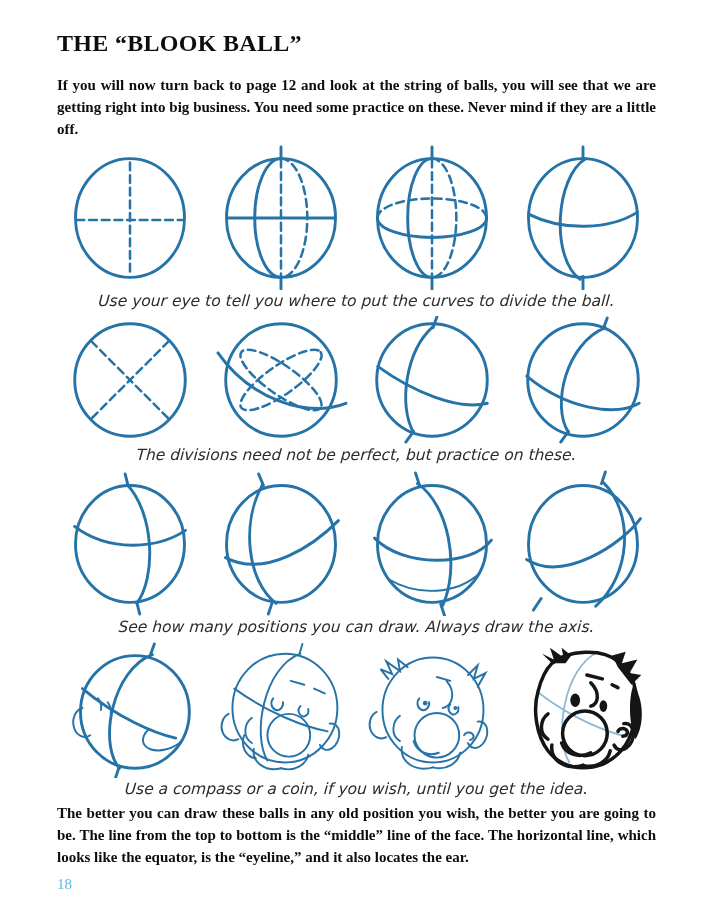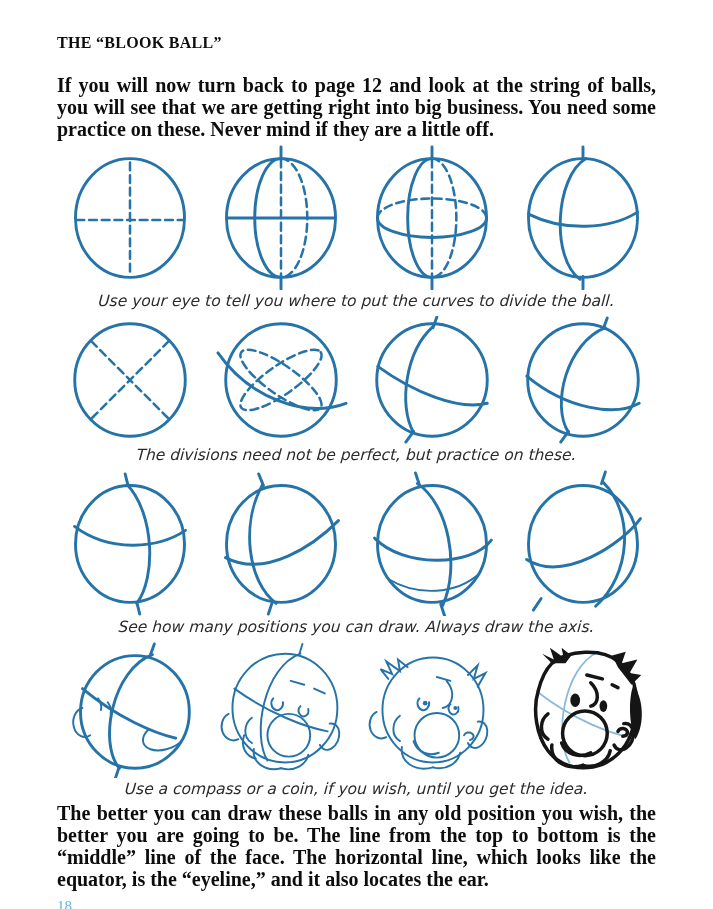--- a/index.html
+++ b/index.html
@@ -8,28 +8,28 @@
     width:713px;height:909px;
     margin:0 auto;
     background:#ffffff;
     overflow:hidden;
     font-family:"Liberation Serif", serif;
     color:#0d0d0d;
     box-sizing:border-box;
     padding:30px 57px 0 57px;
   }
   .title{
-    font-size:16px;
+    font-size:24px;
     font-weight:bold;
     letter-spacing:.3px;
     margin:0 0 0 0;
     line-height:26px;
   }
   .para{
-    font-size:20px;
+    font-size:15px;
     font-weight:bold;
     line-height:22px;
     text-align:justify;
     margin:18px 0 0 0;
   }
   .para.bottom{margin-top:2px;font-family:Liberation Serif, serif;}
   .fig-row{
     display:flex;
     justify-content:space-between;
     align-items:flex-start;

